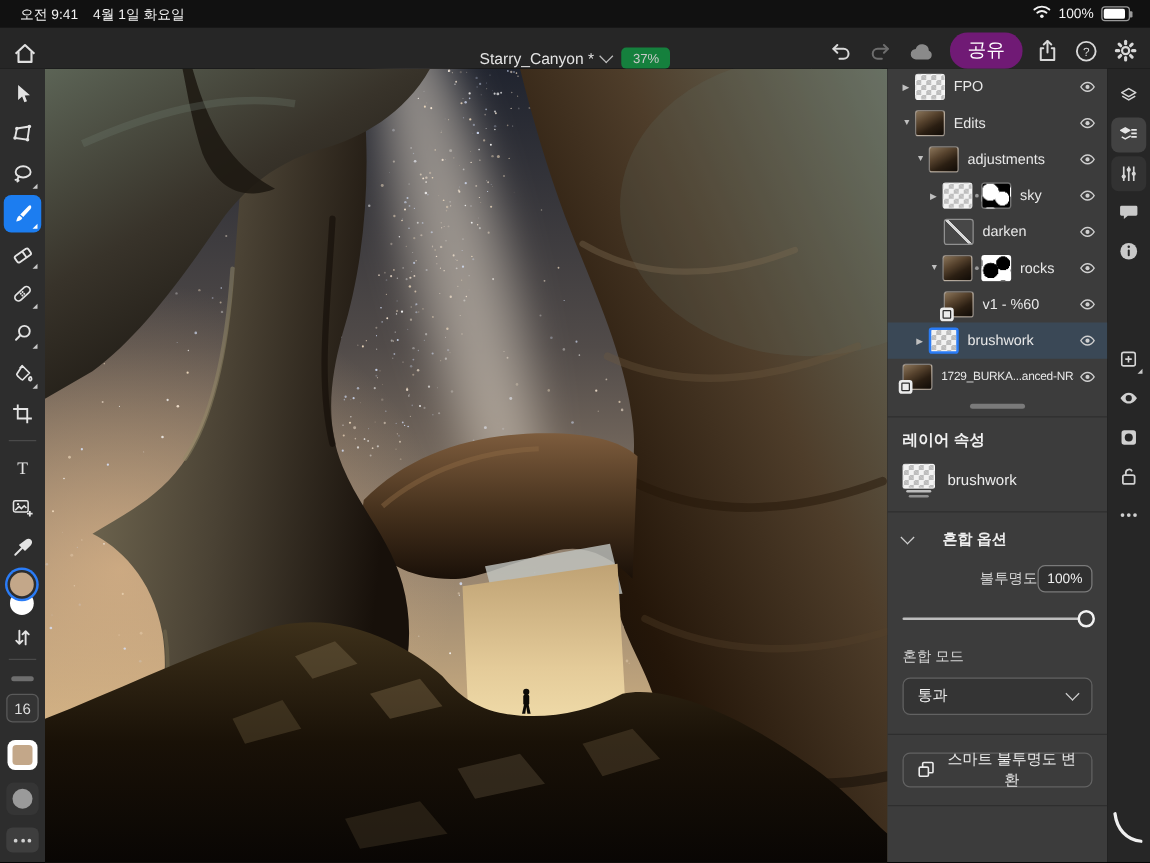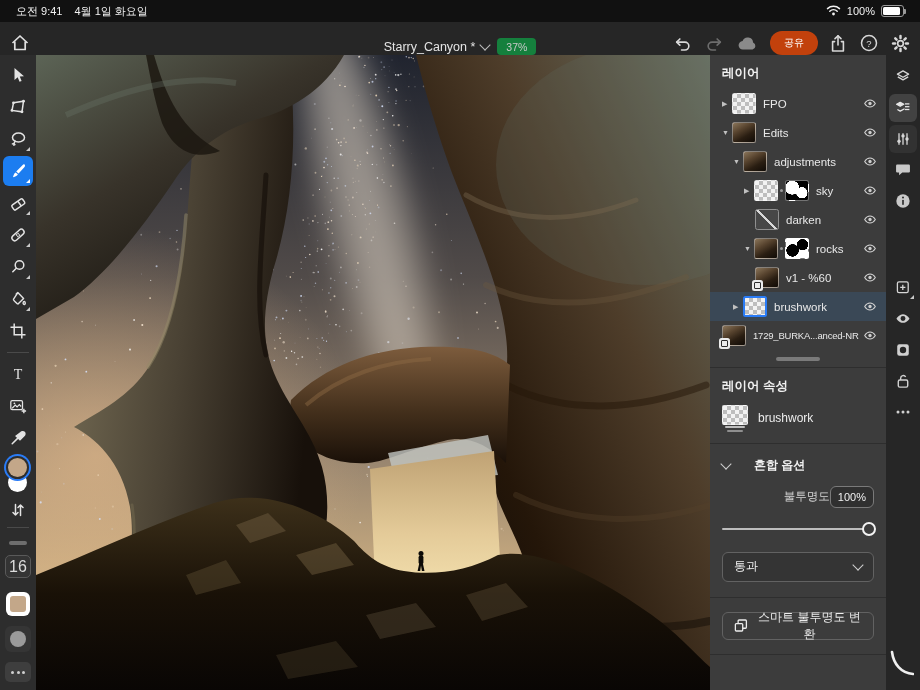--- a/index.html
+++ b/index.html
@@ -17,38 +17,38 @@
   
   .app-header{position:absolute;top:22px;left:0;right:0;height:33px;background:#262626;
     display:flex;align-items:flex-end;padding:0 8px;box-sizing:border-box;}
   .hdr-btn{background:none;border:none;padding:2px;display:flex;align-items:center;justify-content:center;cursor:pointer;}
   .hdr-center{position:absolute;left:0;right:0;display:flex;justify-content:center;align-items:center;gap:8px;pointer-events:none;}
   .hdr-center>*{pointer-events:auto;}
   .doc-title{font-size:12.5px;color:#e4e4e4;display:flex;align-items:center;gap:6px;}
   .doc-chev{width:7px;height:7px;border-right:1.6px solid #bdbdbd;border-bottom:1.6px solid #bdbdbd;transform:rotate(45deg);margin-top:-4px;}
   .zoom-badge{background:#15803d;border-radius:4px;padding:2.5px 9px;font-size:10.5px;color:#c9c9c9;}
   .hdr-right{margin-left:auto;display:flex;align-items:center;gap:9px;}
-  .share-pill{background:#c2410c;border:none;border-radius:14px;color:#fff;font-size:10px;
+  .share-pill{background:#701a75;border:none;border-radius:14px;color:#fff;font-size:15px;
     padding:5px 14px;font-family:Liberation Sans, sans-serif;cursor:pointer;}
   
   .left-toolbar{position:absolute;top:55px;left:0;width:36px;bottom:0;background:#2d2d2d;
     display:flex;flex-direction:column;align-items:center;padding-top:4px;box-sizing:border-box;z-index:3;}
   .tool-btn{position:relative;width:30px;height:30px;margin:1px 0;border:none;background:none;border-radius:6px;
     display:flex;align-items:center;justify-content:center;cursor:pointer;}
   .tool-btn.selected{background:#1c7df0;}
   .subtri{position:absolute;right:3px;bottom:3px;width:0;height:0;border-left:4px solid transparent;border-bottom:4px solid #c9c9c9;}
   .tool-btn.selected .subtri{border-bottom-color:#fff;}
   .tb-divider{width:22px;height:1px;background:#4a4a4a;margin:5px 0;}
   .swatches{position:relative;width:30px;height:36px;margin:4px 0;}
   .swatch{position:absolute;width:19px;height:19px;border-radius:50%;}
   .swatch.fg{left:5px;top:0;background:#c3a789;box-shadow:0 0 0 2px #2d2d2d,0 0 0 4px #2a7cf7;z-index:2;}
   .swatch.bg{left:5px;top:15px;background:#fff;box-shadow:0 0 0 2px #2d2d2d;}
   .mini-pill{width:18px;height:4px;border-radius:2px;background:#6e6e6e;margin:8px 0 6px;}
   .size-box{width:24px;height:21px;border:1px solid #5a5a5a;border-radius:5px;background:#343434;
-    color:#dcdcdc;font-size:16px;display:flex;align-items:center;justify-content:center;margin:4px 0;}
+    color:#dcdcdc;font-size:12px;display:flex;align-items:center;justify-content:center;margin:4px 0;}
   .brush-preview{width:24px;height:24px;background:#fff;border-radius:6px;margin:10px 0 4px;
     display:flex;align-items:center;justify-content:center;}
   .brush-preview>span{width:16px;height:16px;background:#c3a789;border-radius:3px;}
   .gray-dot-box{width:26px;height:26px;border-radius:6px;background:#353535;margin:6px 0;
     display:flex;align-items:center;justify-content:center;}
   .gray-dot-box>span{width:16px;height:16px;border-radius:50%;background:#9a9a9a;}
   .more-dots{width:26px;height:20px;border-radius:5px;background:#3e3e3e;margin:4px 0;
     display:flex;align-items:center;justify-content:center;gap:2.5px;}
   .more-dots i{width:3px;height:3px;border-radius:50%;background:#d0d0d0;}
   
@@ -1131,21 +1131,20 @@
 
       <g fill="#0c0a07">
         <circle cx="385" cy="498.5" r="2.5"></circle>
         <rect x="382.6" y="500.6" width="4.8" height="8.6" rx="1.6"></rect>
         <path d="M383.2,508.5 L381.6,516 L384.2,516 L385,510.5 L385.9,516 L388.5,516 L386.9,508.5 Z"></path>
       </g>
     </svg>
   </div>
 
   <div class="right-panel">
-    <div class="panel-title">레이어</div>
     <div id="layer-list">
         <div class="layer-row">
           <span class="disclosure">▶</span>
           <span class="thumb checker"></span>
           <span class="layer-name">FPO</span>
           <button class="eye-btn">
             <svg width="14" height="11" viewBox="0 0 22 16">
               <path d="M11 2.5 C6 2.5 2.6 8 2.6 8 s3.4 5.5 8.4 5.5 s8.4-5.5 8.4-5.5 S16 2.5 11 2.5 Z" fill="none" stroke="#cfcfcf" stroke-width="1.6"></path>
               <circle cx="11" cy="8" r="2.6" fill="#cfcfcf"></circle>
             </svg>
@@ -1270,20 +1269,21 @@
       <span>혼합 옵션</span>
     </div>
     <div class="opacity-row">
       <span class="opacity-label">불투명도</span>
       <span class="value-box">100%</span>
     </div>
     <div class="slider">
       <span class="track"></span>
       <span class="knob"></span>
     </div>
+    <div class="bm-label" style="padding:0 12px">혼합 모드</div>
     <div class="dropdown">
       <span>통과</span>
       <span class="chev"></span>
     </div>
     <div class="p-divider"></div>
 
     <button class="panel-btn">
       <svg width="15" height="15" viewBox="0 0 15 15">
           <g fill="none" stroke="#ececec" stroke-width="1.4">
             <rect x="4.5" y="1.5" width="9" height="9" rx="1"></rect>

